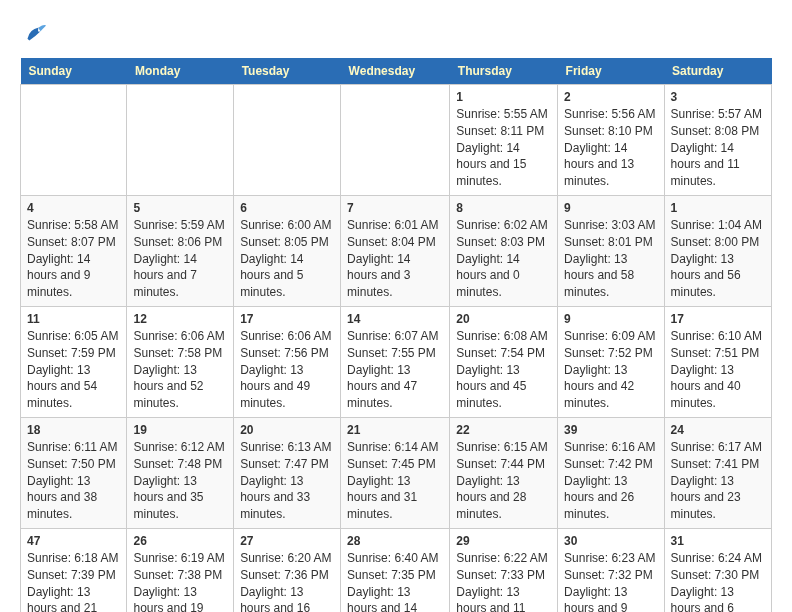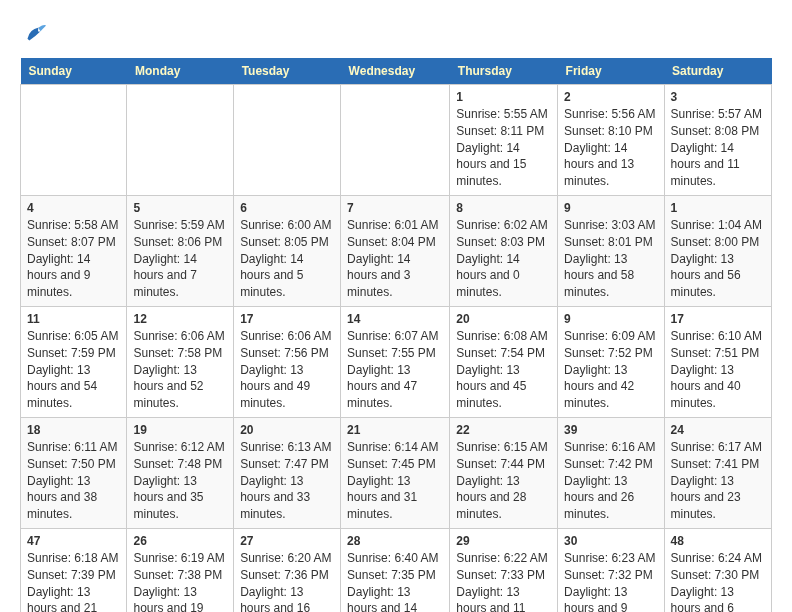--- a/index.html
+++ b/index.html
@@ -303,20 +303,20 @@
 Sunset: 7:33 PM
 Daylight: 13 hours and 11 minutes.</div>
         </td>
         <td>
           <div class="day-num">30</div>
           <div class="day-info">Sunrise: 6:23 AM
 Sunset: 7:32 PM
 Daylight: 13 hours and 9 minutes.</div>
         </td>
         <td>
-          <div class="day-num">48</div>
+          <div class="day-num">31</div>
           <div class="day-info">Sunrise: 6:24 AM
 Sunset: 7:30 PM
 Daylight: 13 hours and 6 minutes.</div>
         </td>
       </tr>
     </tbody>
 </table>
 
 </body></html>

